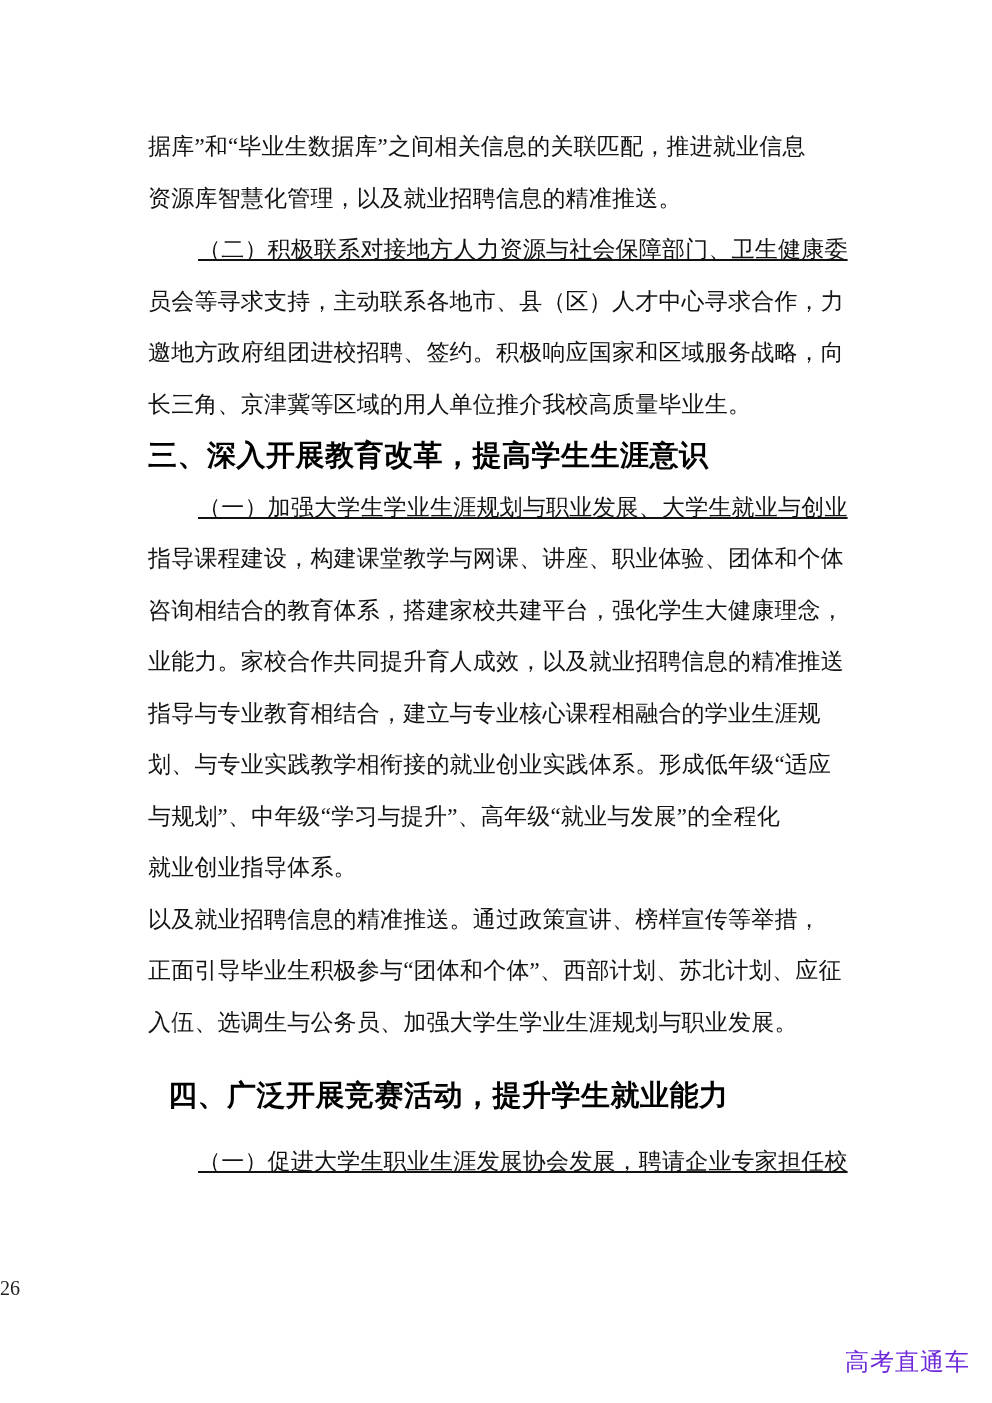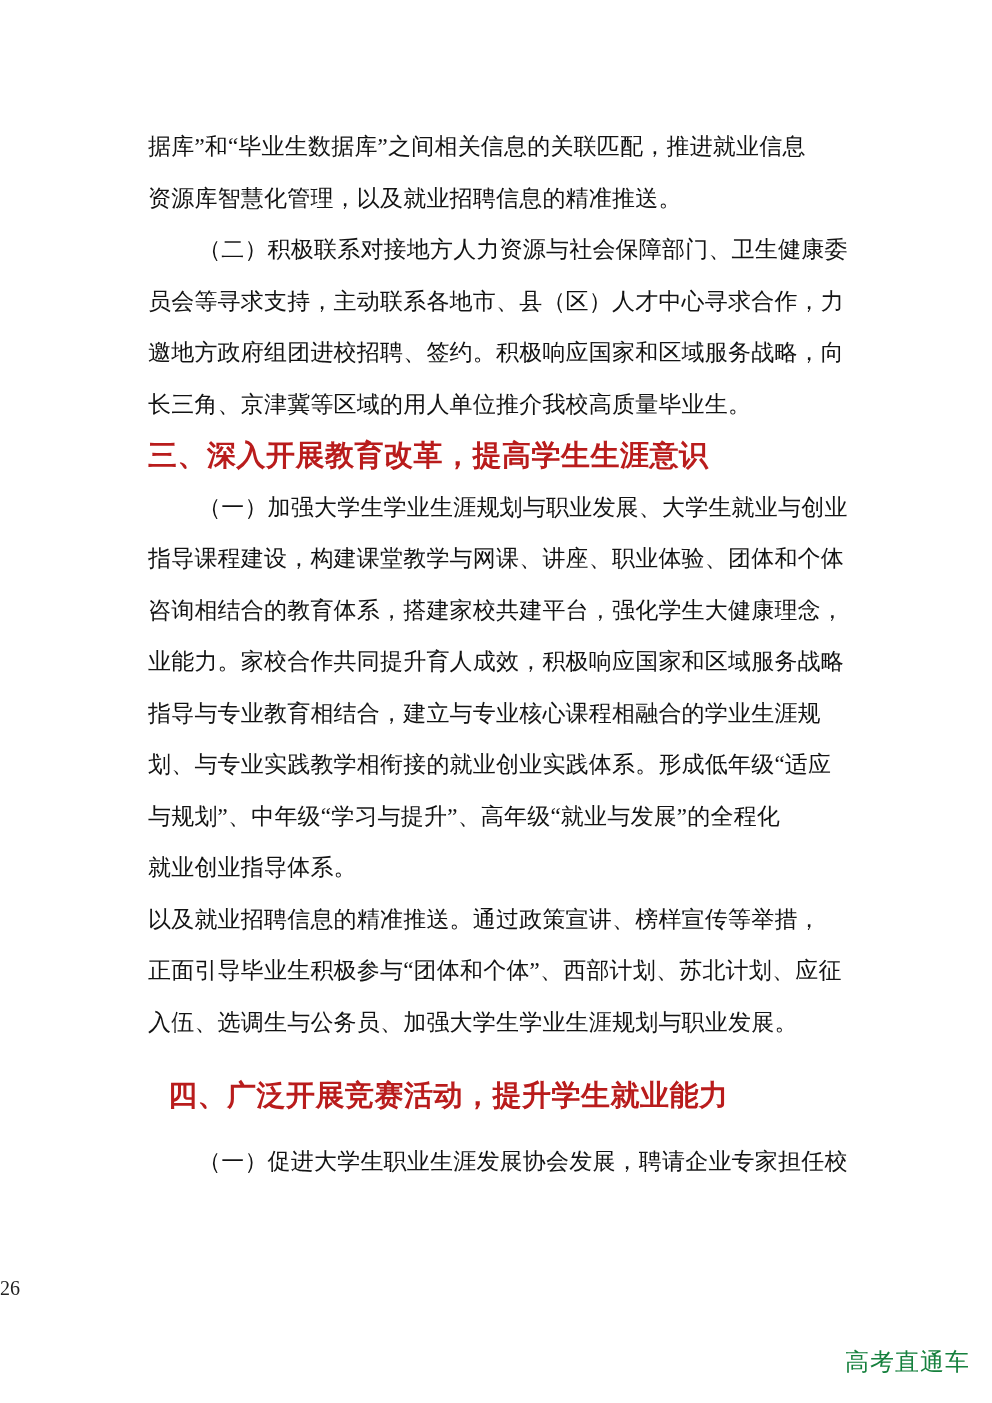--- a/index.html
+++ b/index.html
@@ -30,28 +30,29 @@
     font-size: 23px;
     line-height: 51.5px;
     height: 51.5px;
     color: #131313;
     white-space: nowrap;
     letter-spacing: 0.2px;
     font-family: "Liberation Serif", "DejaVu Serif", serif;
   }
   .indent {
     text-indent: 50px;
+    text-decoration: underline;
   }
   .sec-heading {
     font-family: "Liberation Sans", "DejaVu Sans", sans-serif;
     font-weight: bold;
     font-size: 29px;
     line-height: 51.5px;
     height: 51.5px;
-    color: #b91c1c;
+    color: #000000;
     white-space: nowrap;
     letter-spacing: 0.5px;
   }
   .sec-heading.h4 {
     margin-top: 22px;
     margin-bottom: 14px;
     padding-left: 20px;
   }
   .page-number {
     position: absolute;
@@ -61,21 +62,21 @@
     font-size: 20px;
     color: #222222;
     font-family: "Liberation Serif", "DejaVu Serif", serif;
   }
   .watermark {
     position: absolute;
     right: 22px;
     top: 1346px;
     font-size: 24px;
     letter-spacing: 1px;
-    color: #15803d;
+    color: #6d28d9;
     text-shadow: 1px 1px 0 #ffffff;
     font-family: Liberation Serif, serif;
     white-space: nowrap;
   }
 </style>
 </head>
 <body>
 
 <div class="page">
 
@@ -87,21 +88,21 @@
     <div class="bline indent">（二）积极联系对接地方人力资源与社会保障部门、卫生健康委</div>
     <div class="bline">员会等寻求支持，主动联系各地市、县（区）人才中心寻求合作，力</div>
     <div class="bline">邀地方政府组团进校招聘、签约。积极响应国家和区域服务战略，向</div>
     <div class="bline">长三角、京津冀等区域的用人单位推介我校高质量毕业生。</div>
 
     <div class="sec-heading">三、深入开展教育改革，提高学生生涯意识</div>
 
     <div class="bline indent">（一）加强大学生学业生涯规划与职业发展、大学生就业与创业</div>
     <div class="bline">指导课程建设，构建课堂教学与网课、讲座、职业体验、团体和个体</div>
     <div class="bline">咨询相结合的教育体系，搭建家校共建平台，强化学生大健康理念，</div>
-    <div class="bline">业能力。家校合作共同提升育人成效，积极响应国家和区域服务战略</div>
+    <div class="bline">业能力。家校合作共同提升育人成效，以及就业招聘信息的精准推送</div>
     <div class="bline">指导与专业教育相结合，建立与专业核心课程相融合的学业生涯规</div>
     <div class="bline">划、与专业实践教学相衔接的就业创业实践体系。形成低年级“适应</div>
     <div class="bline">与规划”、中年级“学习与提升”、高年级“就业与发展”的全程化</div>
     <div class="bline">就业创业指导体系。</div>
 
     <div class="bline">以及就业招聘信息的精准推送。通过政策宣讲、榜样宣传等举措，</div>
     <div class="bline">正面引导毕业生积极参与“团体和个体”、西部计划、苏北计划、应征</div>
     <div class="bline">入伍、选调生与公务员、加强大学生学业生涯规划与职业发展。</div>
 
     <div class="sec-heading h4">四、广泛开展竞赛活动，提升学生就业能力</div>

